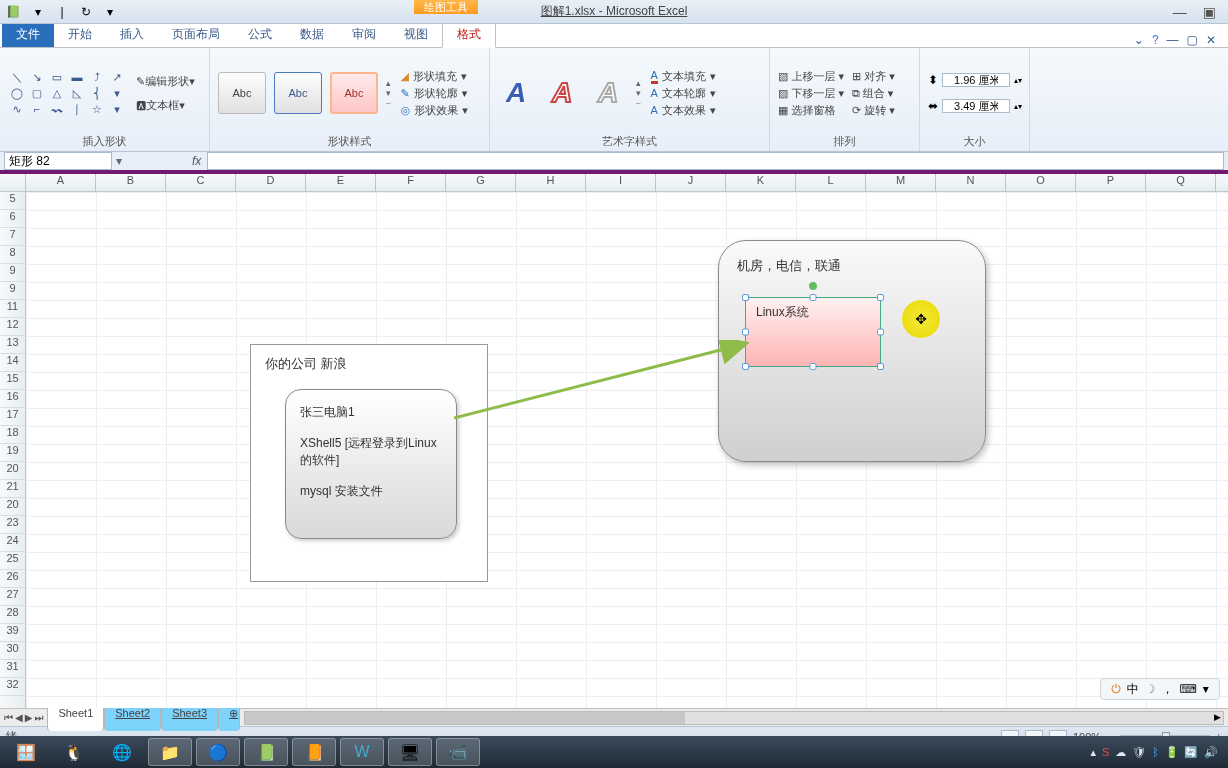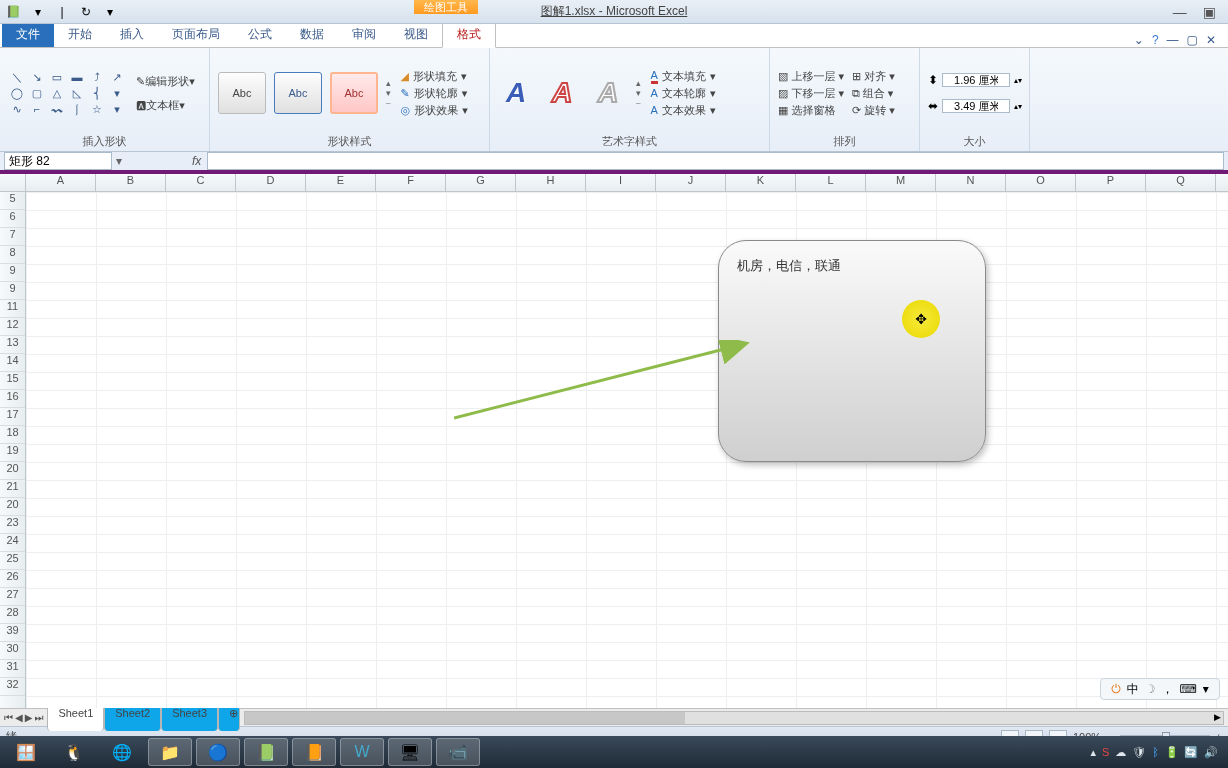--- a/index.html
+++ b/index.html
@@ -82,21 +82,21 @@
 .arrow-line { position: absolute; left: 428px; top: 148px; width: 296px; height: 80px; }
 
 .cursor-spot { position: absolute; left: 876px; top: 108px; width: 38px; height: 38px; background: radial-gradient(#f7ea3b, #e8d800); border-radius: 50%; display: flex; align-items: center; justify-content: center; font-size: 14px; }
 
 .ime-indicator { position: absolute; right: 8px; bottom: 8px; width: 120px; height: 22px; background: #f4f7fa; border: 1px solid #ccd4dc; border-radius: 4px; display: flex; align-items: center; justify-content: center; gap: 6px; font-size: 12px; }
 
 
 .sheet-row { height: 18px; background: #ececec; border-top: 1px solid #c0c0c0; display: flex; align-items: center; }
 .sheet-nav { display: flex; gap: 2px; padding: 0 4px; font-size: 10px; color: #555; }
 .sheet-tab { padding: 0 10px; border: 1px solid #b6b6b6; border-bottom: none; background: #fff; font-size: 11px; color: #444; height: 26px; line-height: 15px; border-radius: 0 0 4px 4px; }
-.sheet-tab:not(.active) { background: #0ea5e9; }
+.sheet-tab:not(.active) { background: #7dd3fc; text-decoration: underline; }
 .hscroll { flex: 1; margin: 0 4px; height: 14px; background: #e0e0e0; border: 1px solid #bbb; position: relative; }
 .hscroll-thumb { position: absolute; left: 0; top: 0; width: 440px; height: 12px; background: #c7c7c7; }
 
 
 .statusbar { height: 20px; background: linear-gradient(#e0e8f2, #cfdbe9); border-top: 1px solid #b6c4d4; display: flex; align-items: center; font-size: 11px; color: #444; padding: 0 6px; }
 .sb-right { margin-left: auto; display: flex; align-items: center; gap: 6px; }
 .sb-btn { width: 18px; height: 14px; border: 1px solid #a9b6c4; background: #f2f6fa; }
 .zoom-slider { width: 90px; height: 4px; background: #a9b6c4; position: relative; }
 .zoom-thumb { position: absolute; left: 42px; top: -3px; width: 8px; height: 10px; background: #e0e8f2; border: 1px solid #8a98a8; }
 
@@ -303,23 +303,43 @@
       <div class="rowh">26</div>
       <div class="rowh">27</div>
       <div class="rowh">28</div>
       <div class="rowh">39</div>
       <div class="rowh">30</div>
       <div class="rowh">31</div>
       <div class="rowh">32</div>
     </div>
   <div class="cells">
 
+    <div class="shape-box1">
+      <div class="title">你的公司 新浪</div>
+      <div class="shape-inner">
+        <div style="margin-bottom:14px">张三电脑1</div>
+        <div style="margin-bottom:14px">XShell5 [远程登录到Linux的软件]</div>
+        <div>mysql 安装文件</div>
+      </div>
+    </div>
 
     <div class="shape-box2">
       <div class="title">机房，电信，联通</div>
+      <div class="shape-linux">
+        <span>Linux系统</span>
+        <div class="rot-handle"></div>
+        <div class="sel-handle" style="left:-4px;top:-4px"></div>
+        <div class="sel-handle" style="left:50%;top:-4px;transform:translateX(-50%)"></div>
+        <div class="sel-handle" style="right:-4px;top:-4px"></div>
+        <div class="sel-handle" style="left:-4px;top:50%;transform:translateY(-50%)"></div>
+        <div class="sel-handle" style="right:-4px;top:50%;transform:translateY(-50%)"></div>
+        <div class="sel-handle" style="left:-4px;bottom:-4px"></div>
+        <div class="sel-handle" style="left:50%;bottom:-4px;transform:translateX(-50%)"></div>
+        <div class="sel-handle" style="right:-4px;bottom:-4px"></div>
+      </div>
     </div>
 
     <svg class="arrow-line">
       <defs>
           <marker id="ah" markerWidth="10" markerHeight="10" refX="8" refY="5" orient="auto">
             <path d="M0,0 L10,5 L0,10 Z" fill="#8fbb4a"></path>
           </marker>
         </defs>
       <line x1="0" y1="78" x2="290" y2="4" stroke="#8fbb4a" stroke-width="3" marker-end="url(#ah)"></line>
     </svg>

